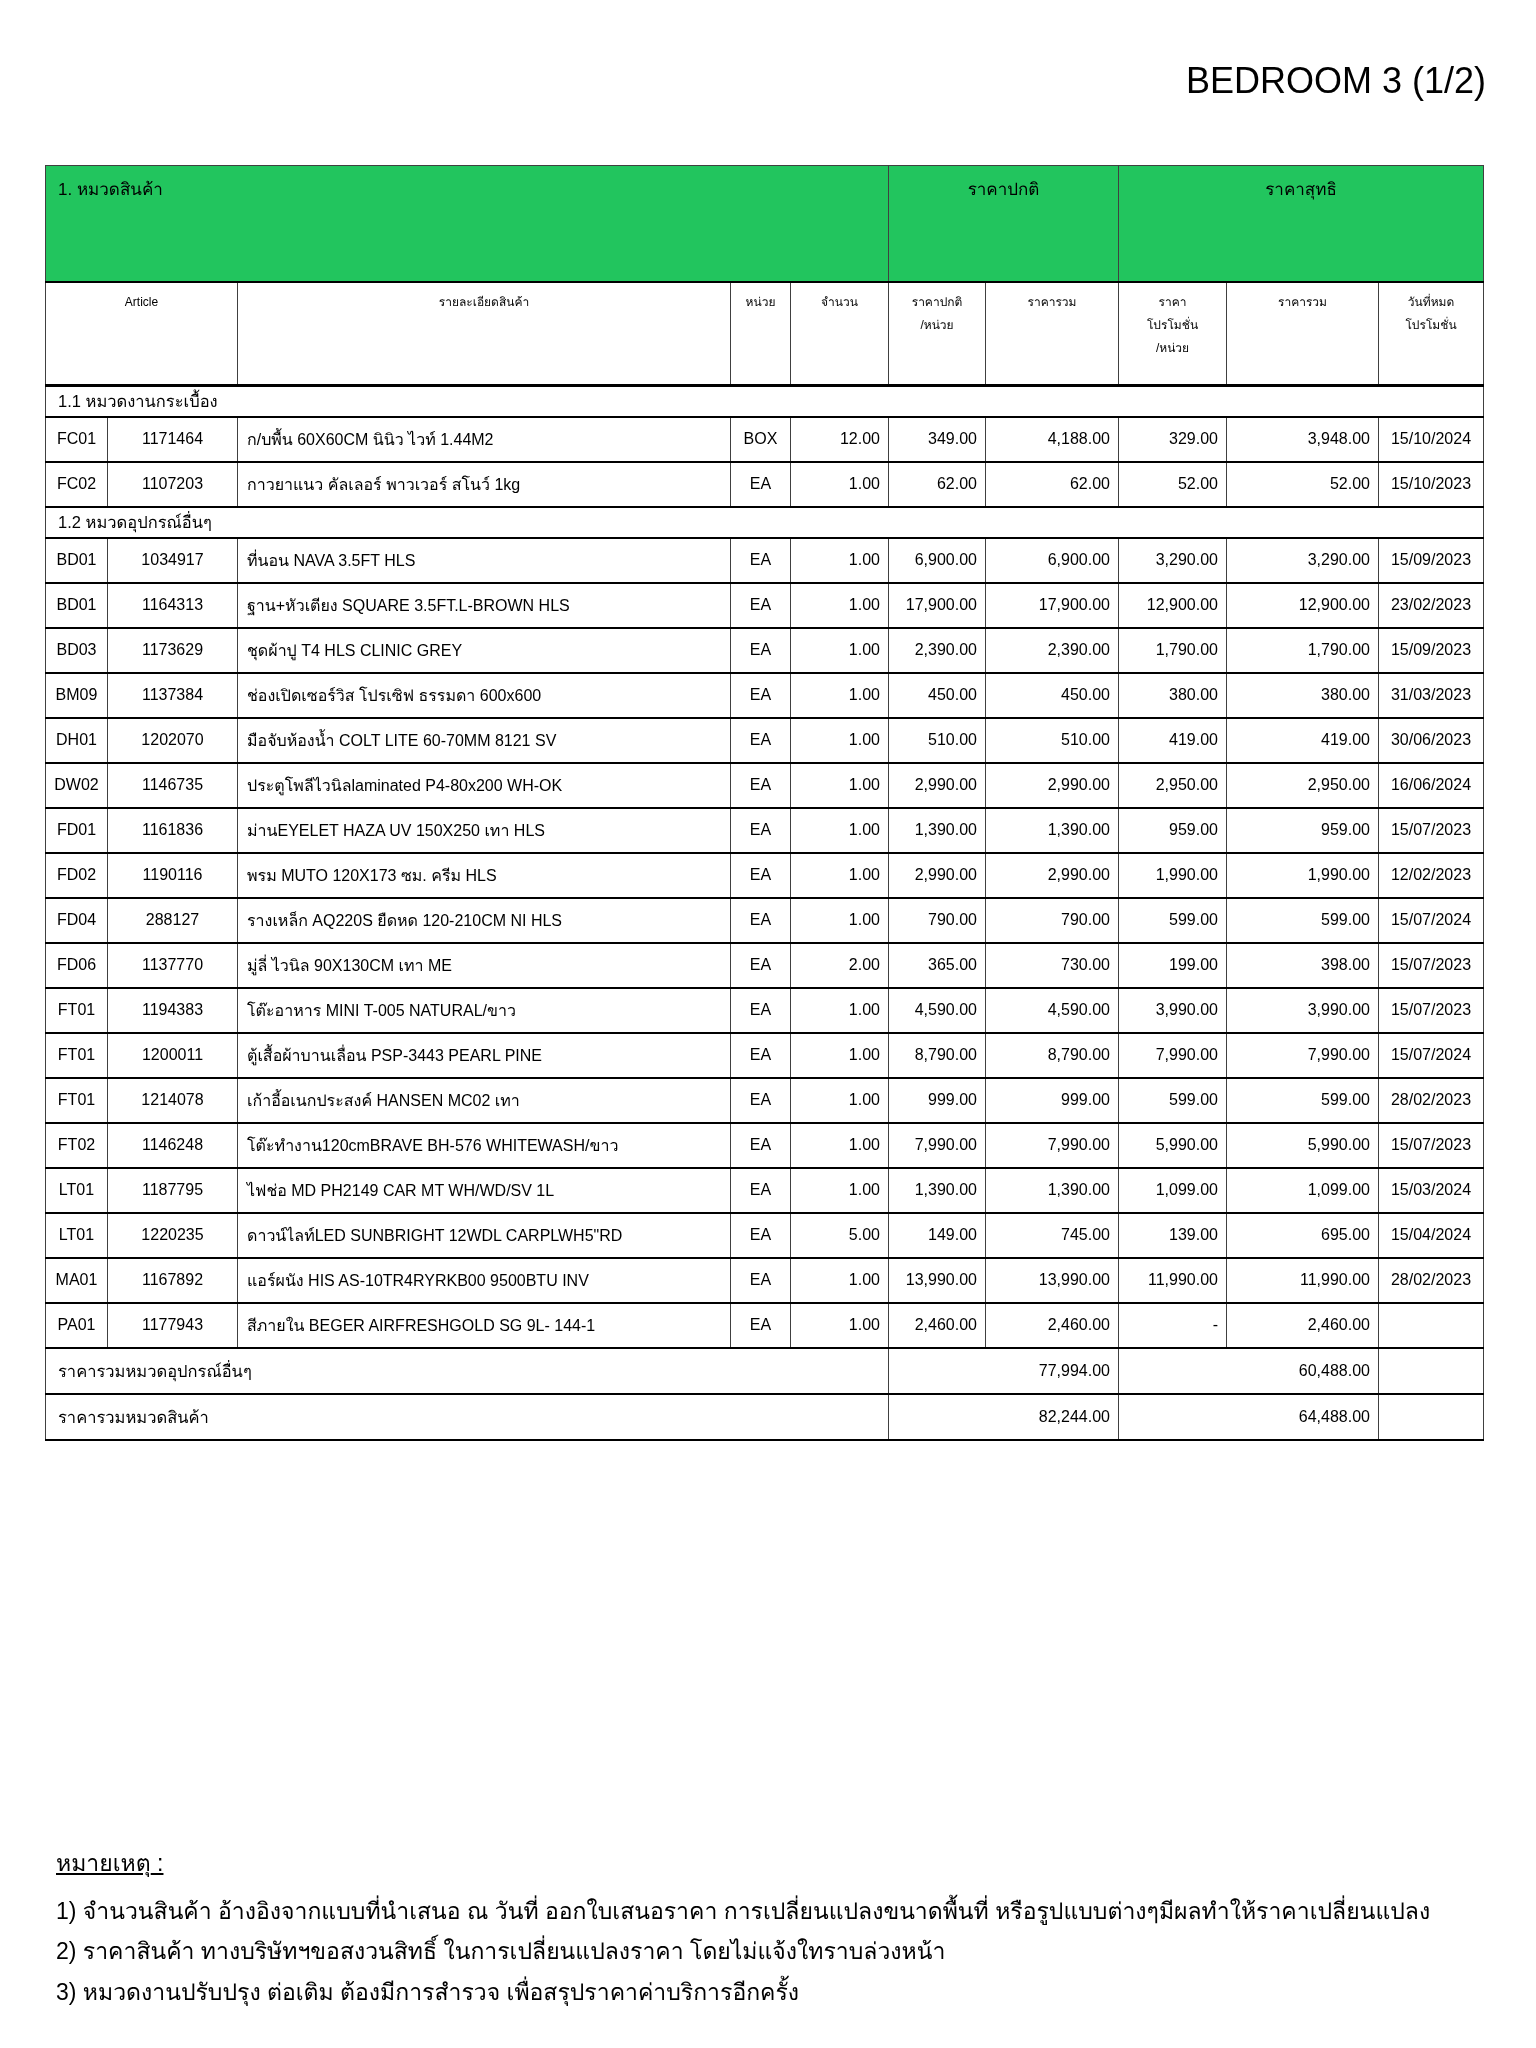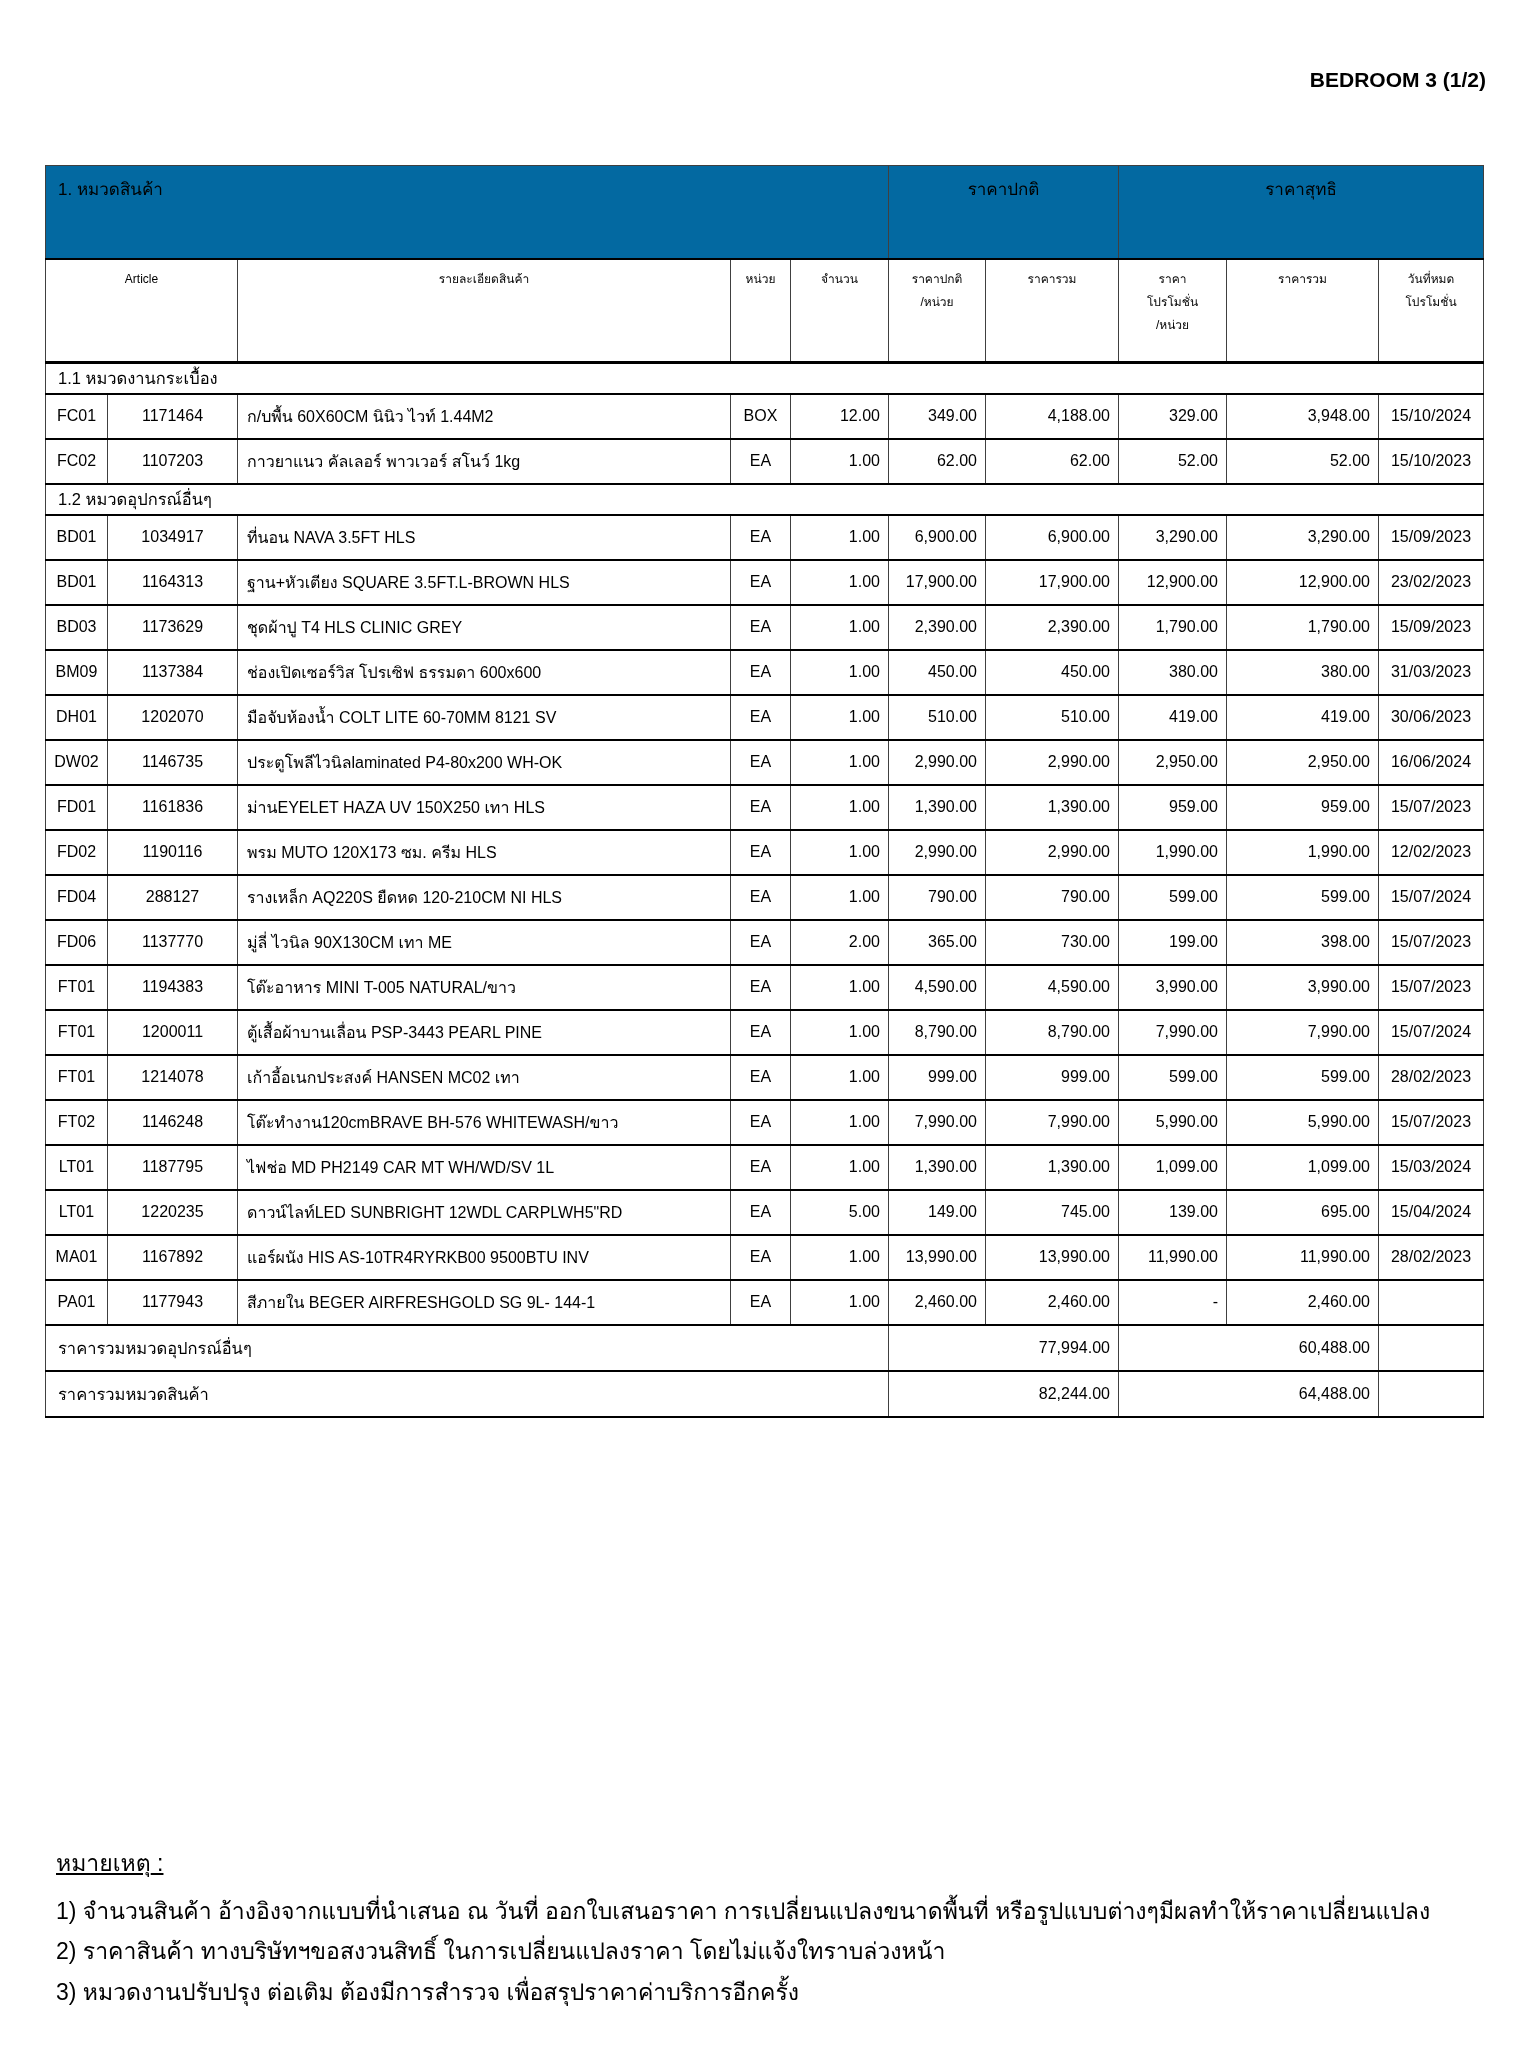--- a/index.html
+++ b/index.html
@@ -2,30 +2,30 @@
 <html><head>
 <meta charset="utf-8">
 <style>
   html,body{margin:0;padding:0;}
   body{
     width:1536px;height:2048px;background:#ffffff;color:#000;
     font-family:"Liberation Sans","DejaVu Sans",sans-serif;
     position:relative;overflow:hidden;
   }
   .doc-title{
-    position:absolute;top:68px;right:50px;
-    font-size:21px;font-weight:bold;letter-spacing:0px;
+    position:absolute;top:60px;right:50px;
+    font-size:36px;font-weight:normal;letter-spacing:0px;
   }
   table.quote{
     position:absolute;left:45px;top:165px;width:1438px;
     border-collapse:collapse;table-layout:fixed;
   }
   th,td{border:1px solid #404040;font-weight:normal;overflow:hidden;box-sizing:border-box;}
   thead tr.grp th{
-    background:#0369a1;height:93px;vertical-align:top;padding-top:9px;
+    background:#22c55e;height:116px;vertical-align:top;padding-top:9px;
     font-size:17px;text-align:center;border-bottom:2px solid #000;
   }
   thead tr.grp th.gl{text-align:left;padding-left:12px;}
   thead tr.cols th{
     height:104px;vertical-align:top;padding-top:8px;
     font-size:12px;text-align:center;white-space:pre-line;line-height:1.95;
     border-bottom:3px solid #000;background:#fff;margin-top:20px;
   }
   tbody td{
     font-size:16px;vertical-align:middle;

